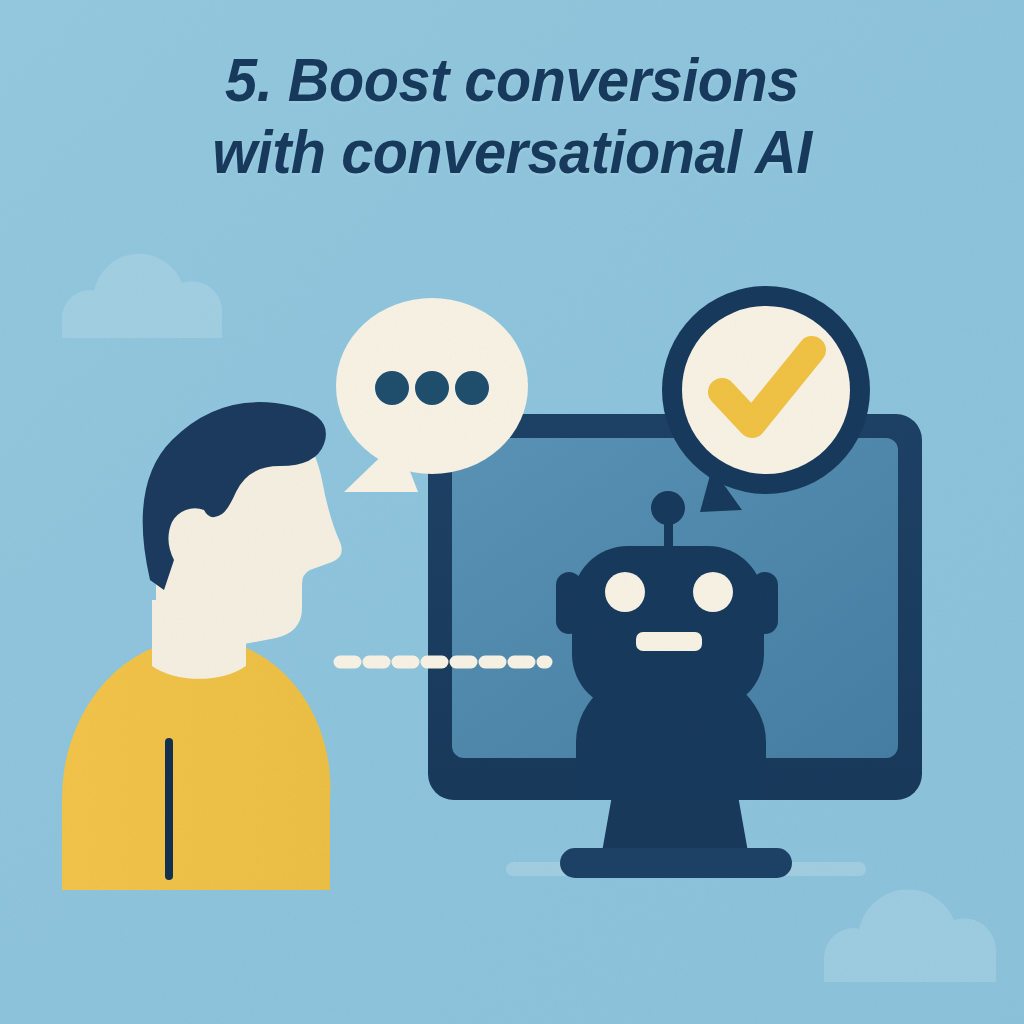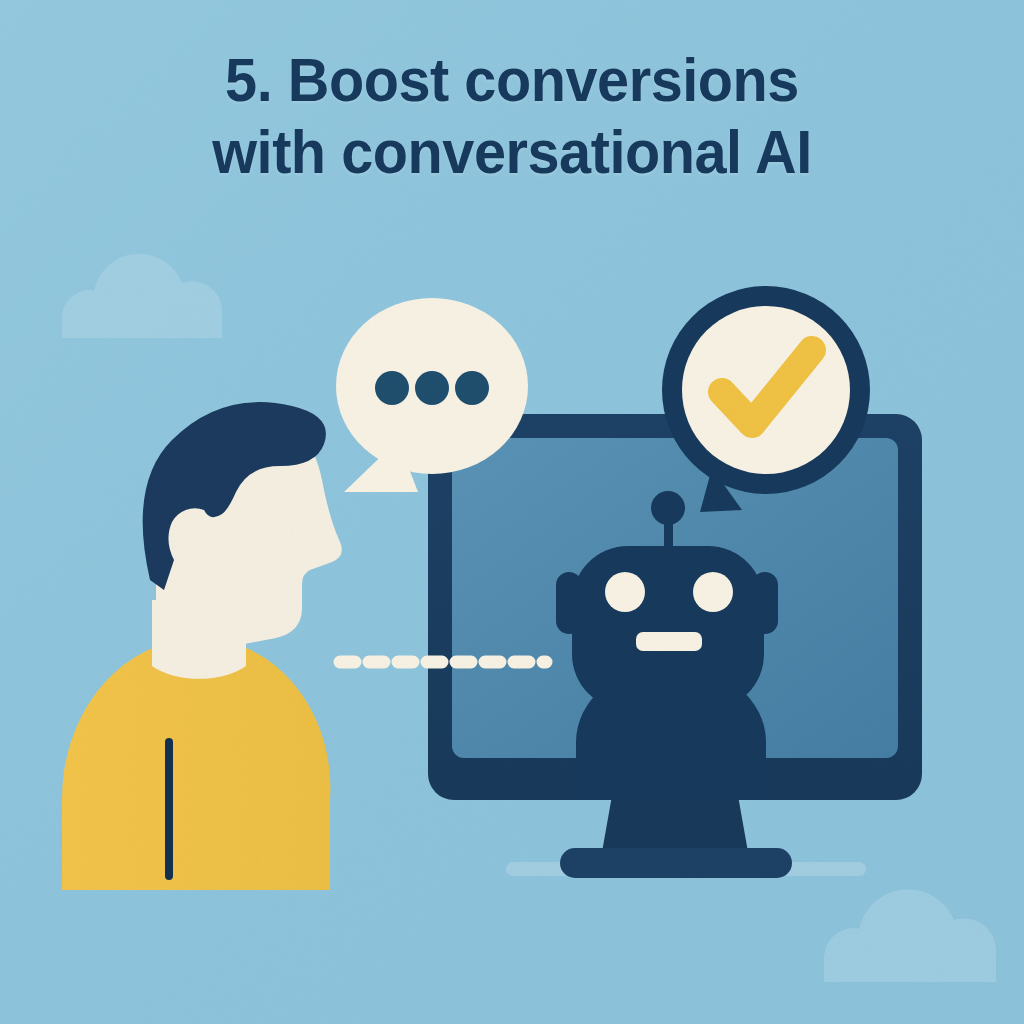--- a/index.html
+++ b/index.html
@@ -22,20 +22,21 @@
     height: 1024px;
     display: block;
   }
   #title-layer {
     position: absolute;
     left: 0;
     top: 44px;
     width: 1024px;
     text-align: center;
     pointer-events: none;
+    font-style: italic;
   }
   .title-line {
     display: block;
     font-family: "Liberation Sans", sans-serif;
     font-weight: bold;
     font-size: 62px;
     line-height: 72px;
     letter-spacing: -0.5px;
     color: #17395c;
     transform: scaleX(0.93);

